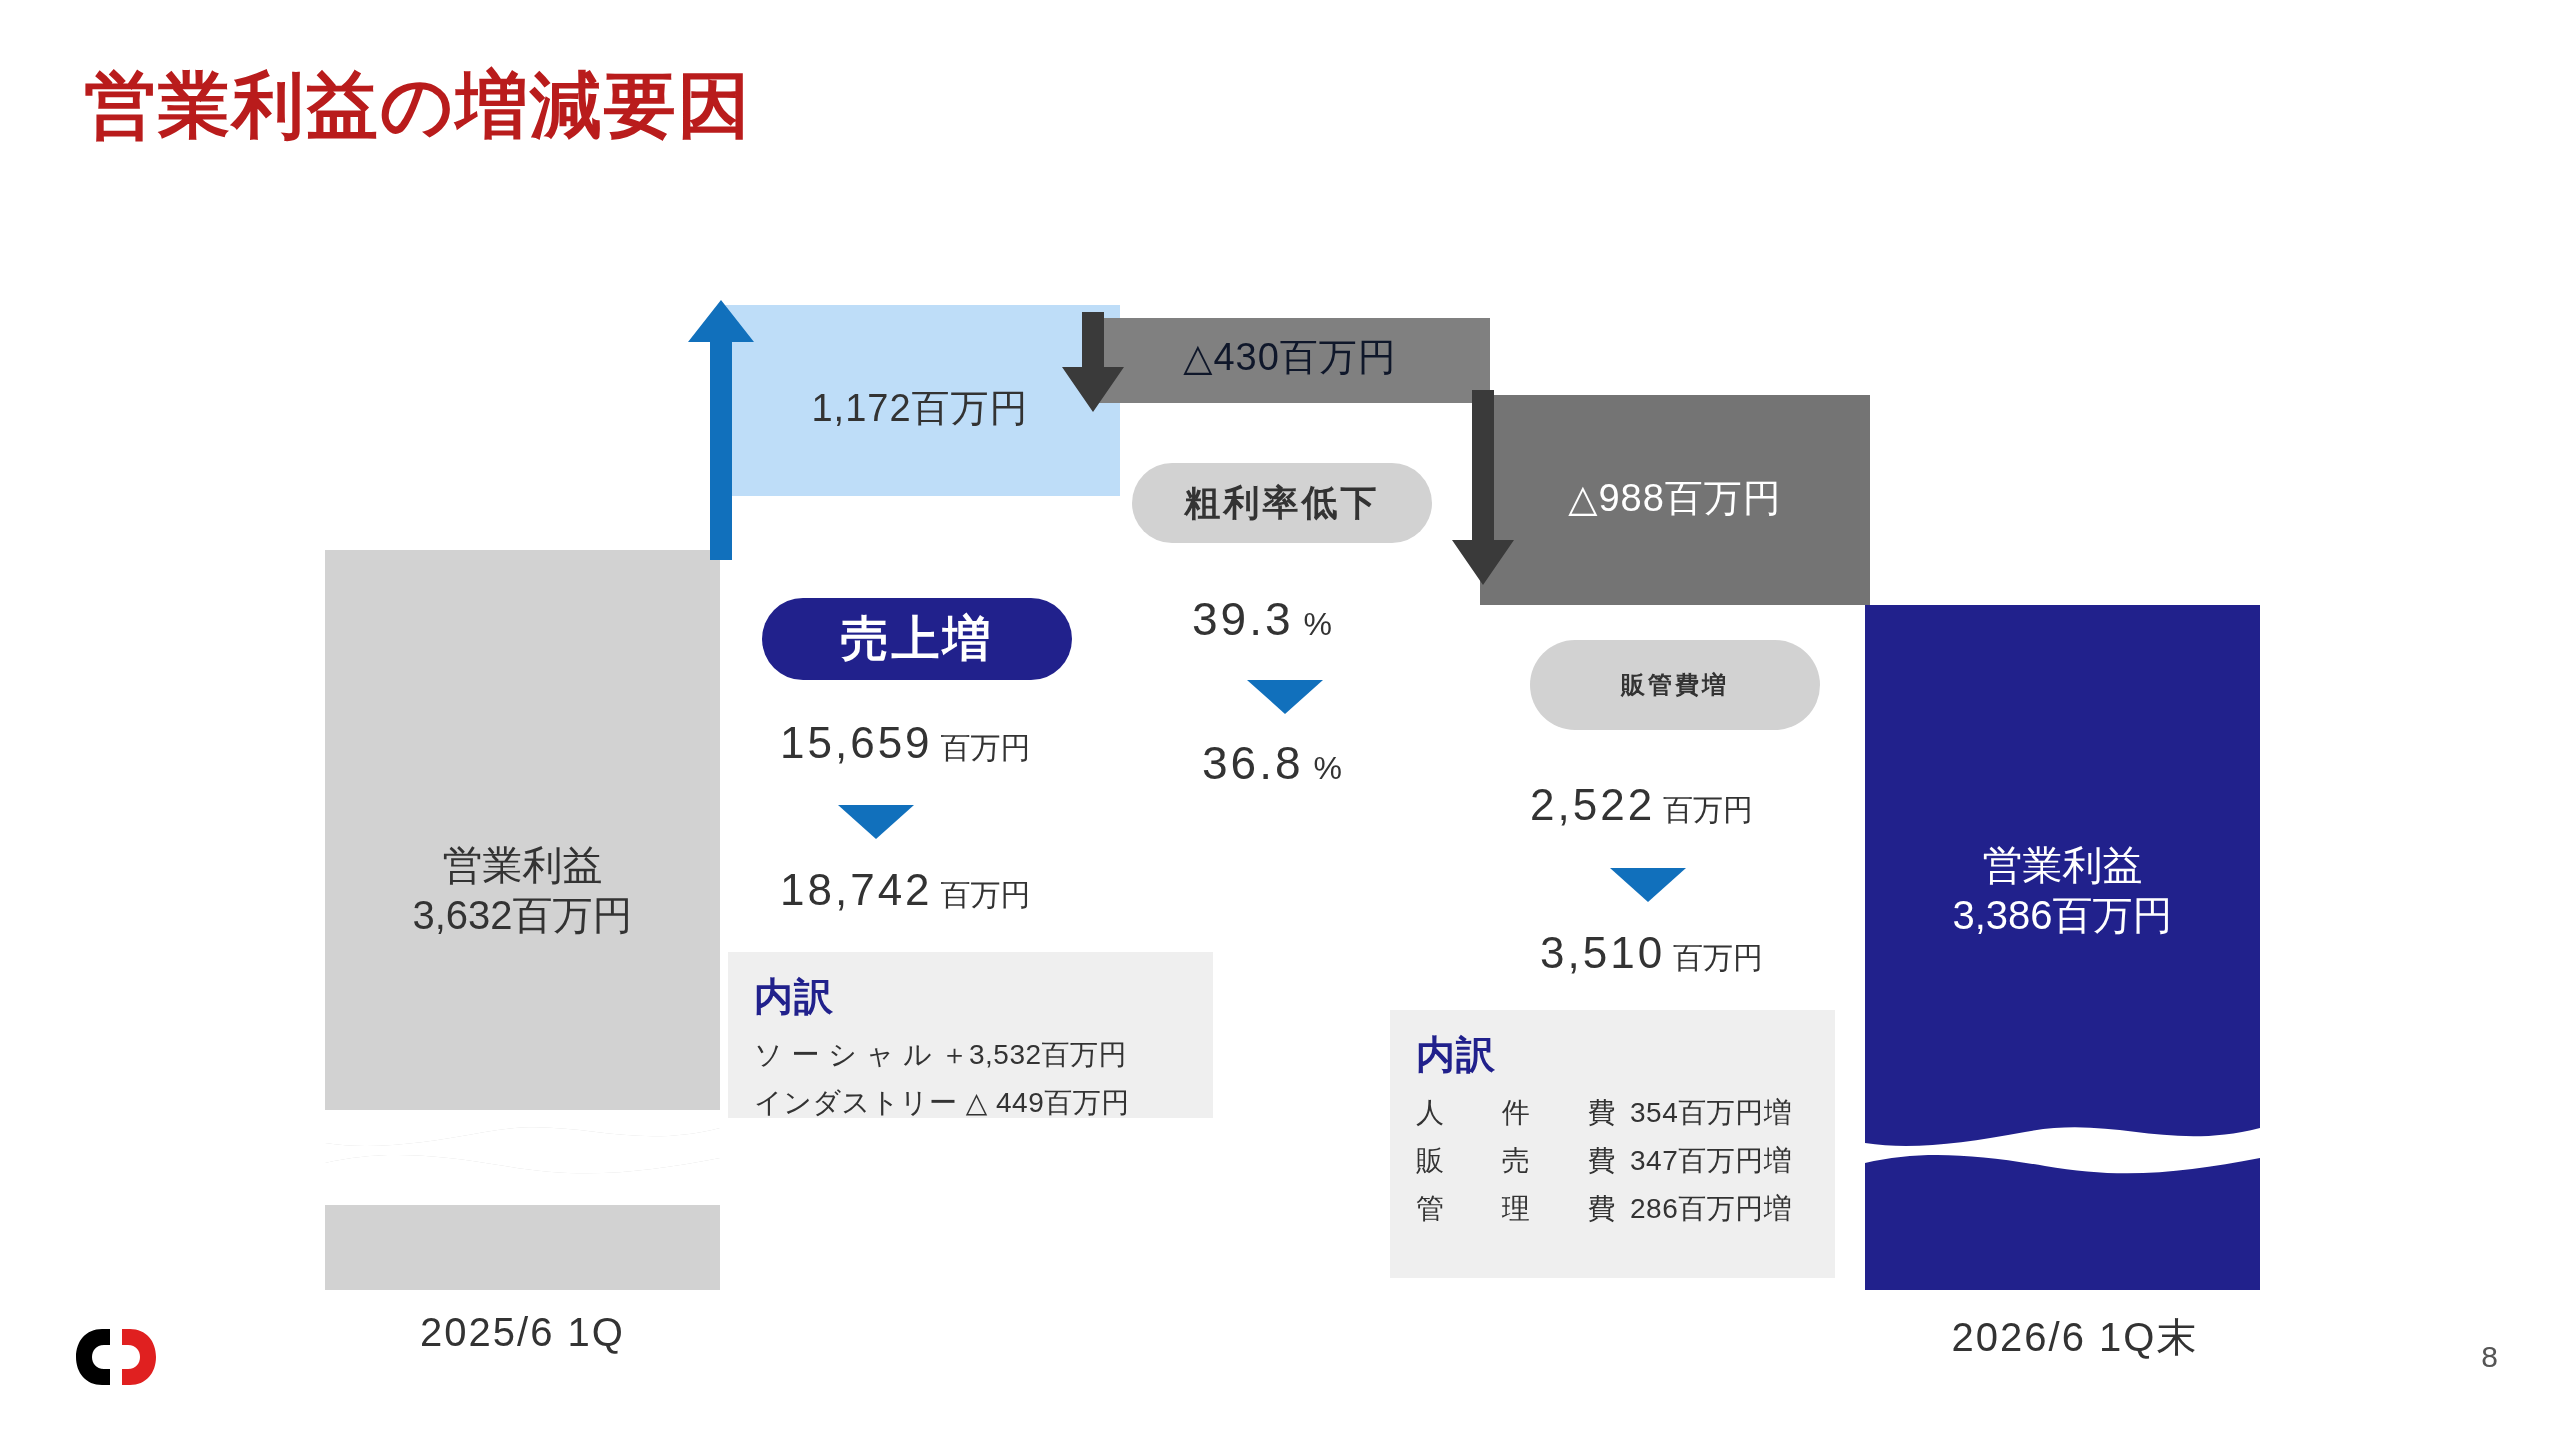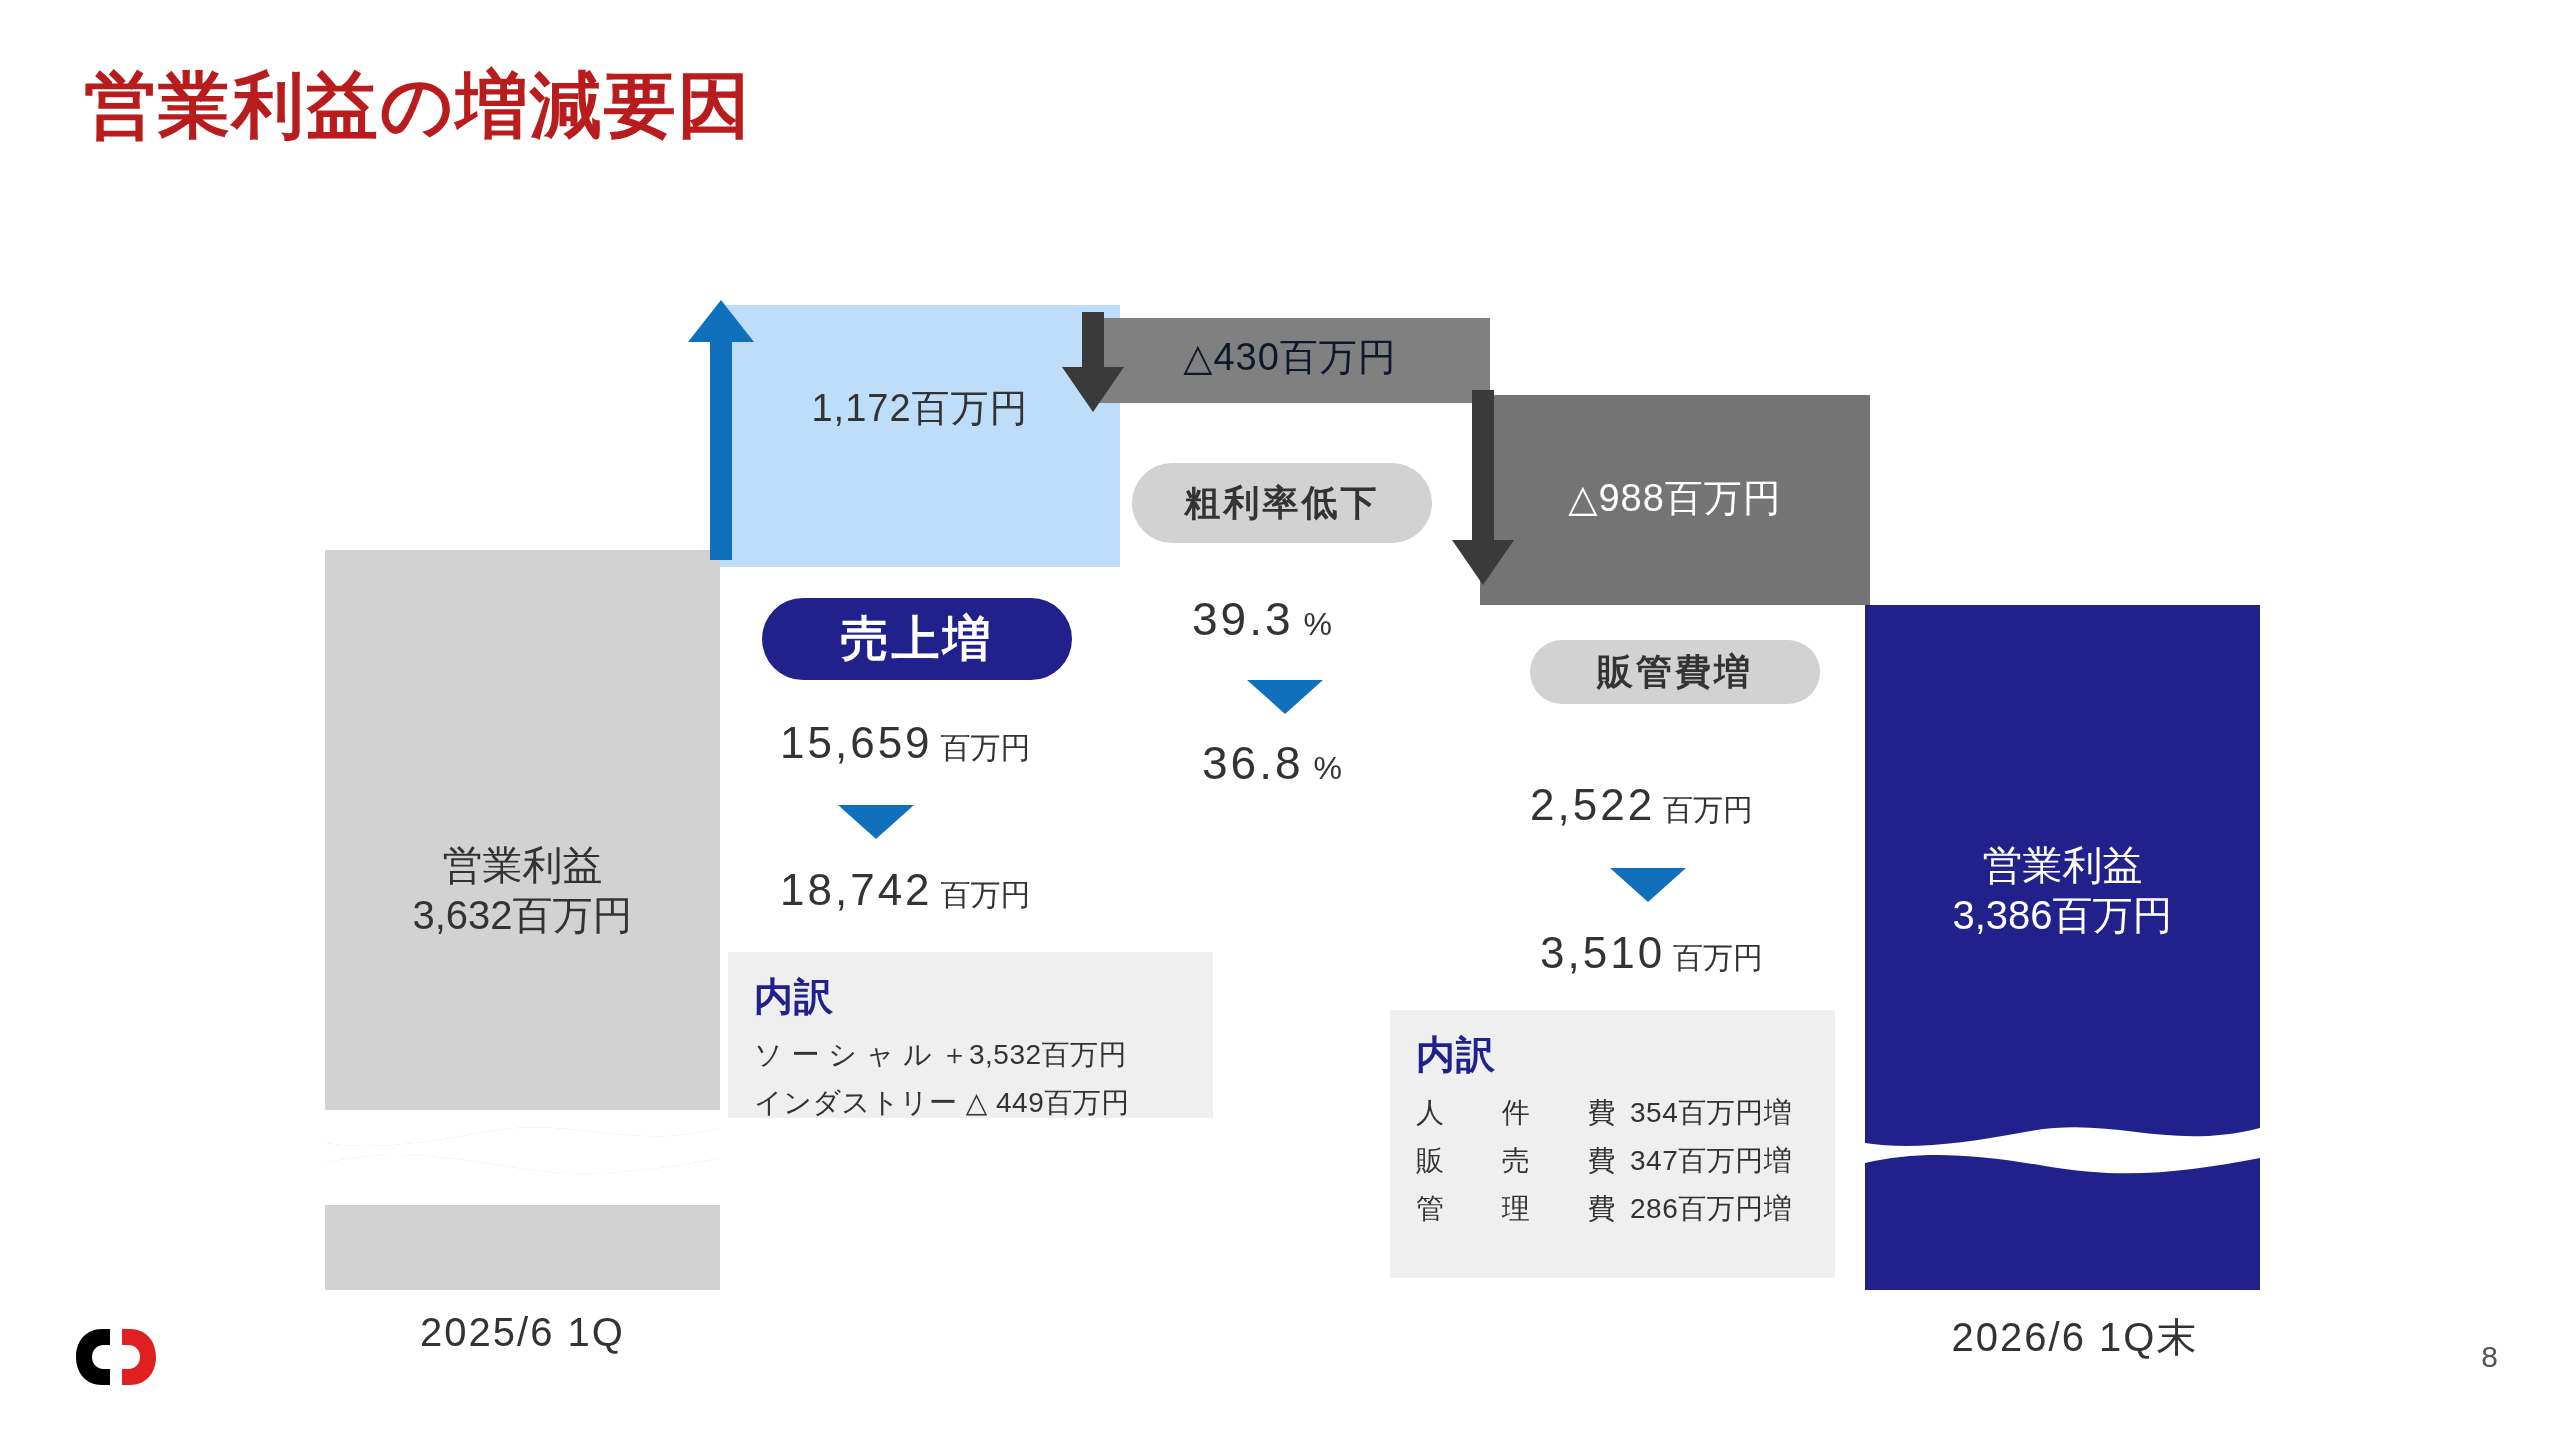--- a/index.html
+++ b/index.html
@@ -27,21 +27,21 @@
   .bar{position:absolute;}
   .bar-start{
     left:325px;top:550px;width:395px;height:740px;
     background:#D2D2D2;
   }
   .bar-end{
     left:1865px;top:605px;width:395px;height:685px;
     background:#21218C;
   }
   .bar-rise{
-    left:720px;top:305px;width:400px;height:262px;
+    left:720px;top:305px;width:400px;height:191px;
     background:#BEDDF8;
   }
   .bar-down1{
     left:1090px;top:318px;width:400px;height:85px;
     background:#808080;
   }
   .bar-down2{
     left:1480px;top:395px;width:390px;height:210px;
     background:#747474;
   }
@@ -83,22 +83,22 @@
   }
   .pill-sales{
     left:762px;top:598px;width:310px;height:82px;
     background:#21218C;color:#ffffff;font-size:48px;letter-spacing:3px;
   }
   .pill-margin{
     left:1132px;top:463px;width:300px;height:80px;
     background:#D2D2D2;color:#333333;font-size:36px;letter-spacing:3px;
   }
   .pill-sga{
-    left:1530px;top:640px;width:290px;height:64px;
-    background:#D2D2D2;color:#333333;font-size:36px;letter-spacing:3px;
+    left:1530px;top:640px;width:290px;height:90px;
+    background:#D2D2D2;color:#333333;font-size:24px;letter-spacing:3px;
   }
 
   
   .val{
     position:absolute;white-space:nowrap;color:#333333;
   }
   .val .num{font-size:44px;letter-spacing:3px;}
   .val .unit{font-size:30px;margin-left:8px;}
 
   .val-sales-before{left:780px;top:718px;}

